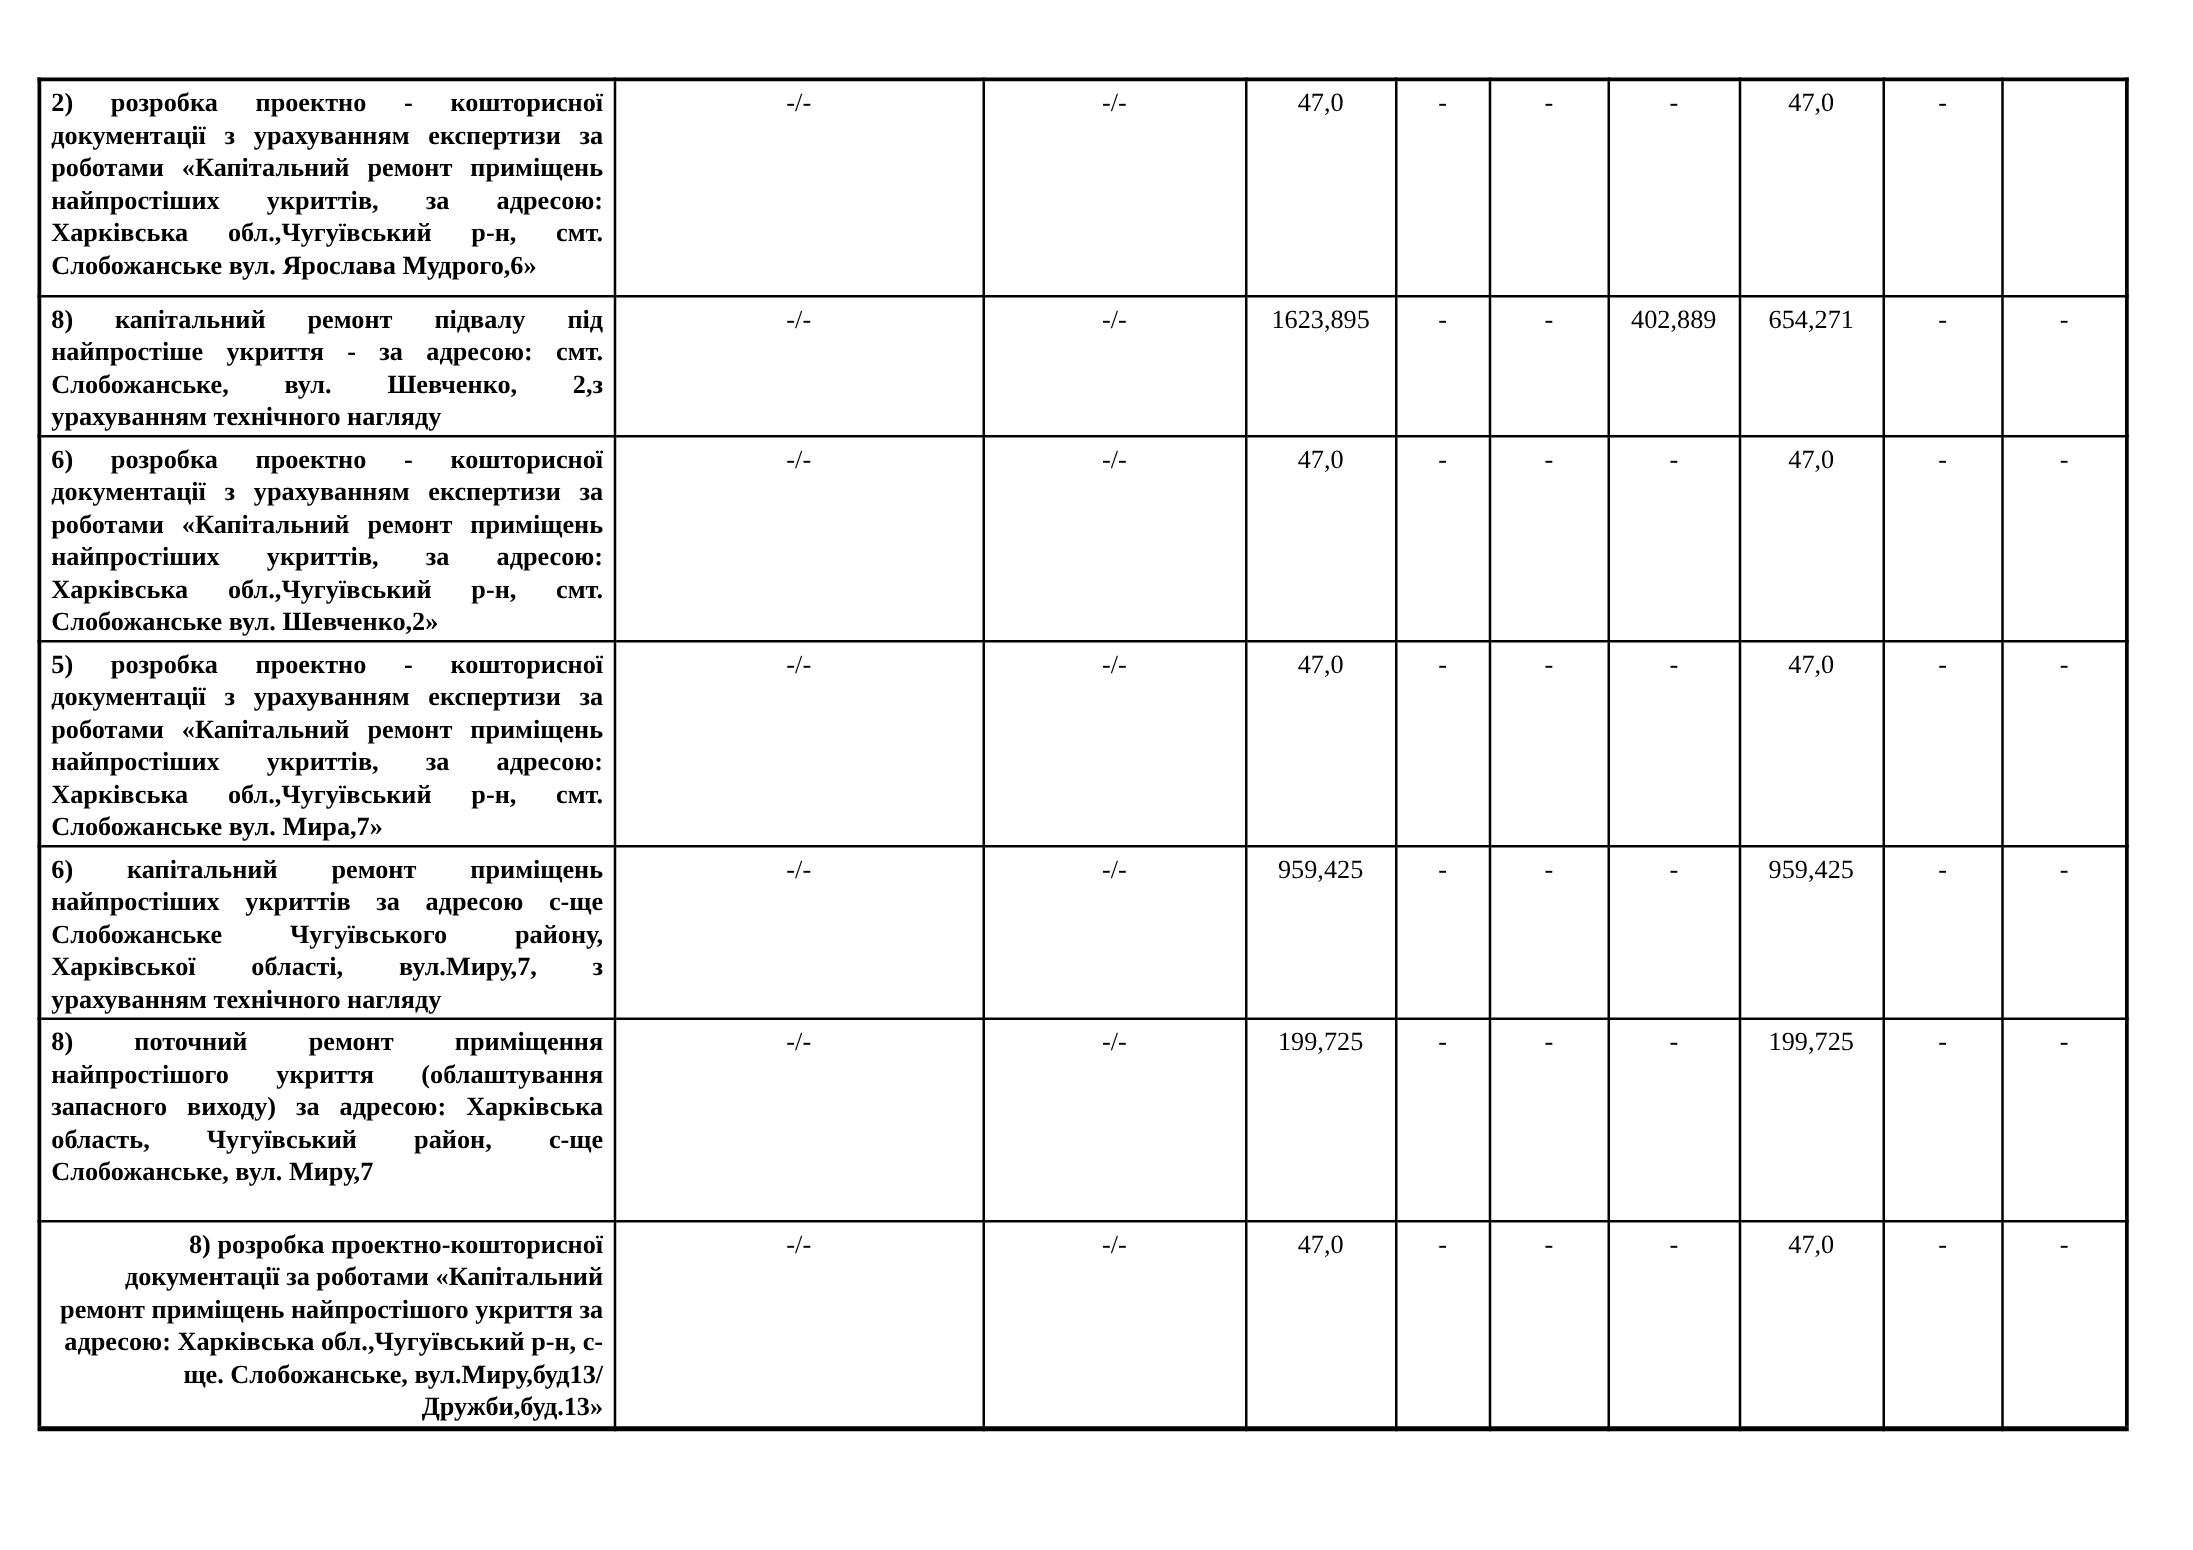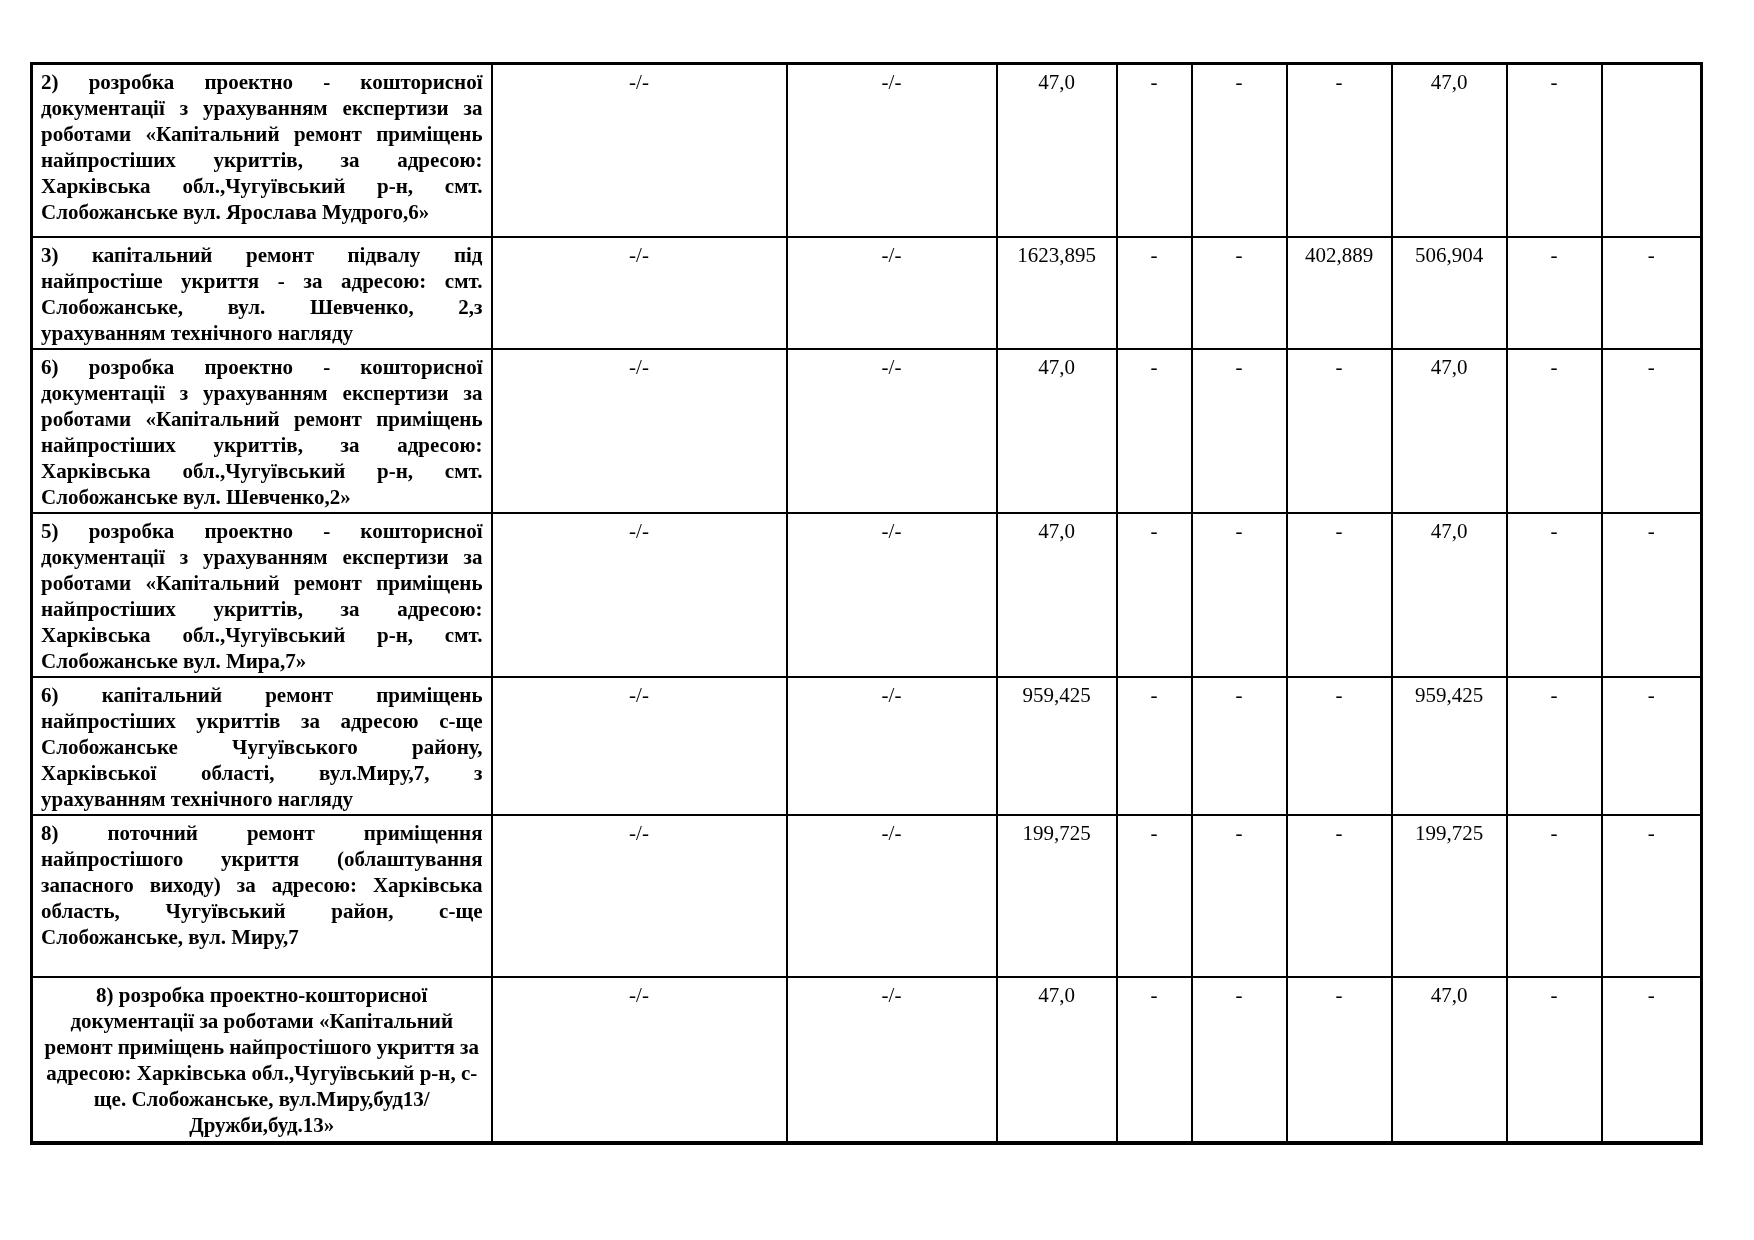--- a/index.html
+++ b/index.html
@@ -36,21 +36,21 @@
     padding: 4px 8px 2px 8px;
     overflow: hidden;
   }
   td.desc {
     font-size: 21px;
     line-height: 26px;
     font-weight: bold;
     text-align: justify;
   }
   td.desc.left {
-    text-align: center;
+    text-align: right;
   }
   td.val {
     font-size: 21px;
     line-height: 26px;
     font-weight: normal;
     text-align: center;
     padding-top: 6px;
   }
 </style>
 </head>
@@ -77,28 +77,28 @@
         <td class="val">-/-</td>
         <td class="val">47,0</td>
         <td class="val">-</td>
         <td class="val">-</td>
         <td class="val">-</td>
         <td class="val">47,0</td>
         <td class="val">-</td>
         <td class="val"></td>
       </tr>
       <tr style="height:107px">
-        <td class="desc">3) капітальний ремонт підвалу під найпростіше укриття - за адресою: смт. Слобожанське, вул. Шевченко, 2,з урахуванням технічного нагляду</td>
+        <td class="desc">8) капітальний ремонт підвалу під найпростіше укриття - за адресою: смт. Слобожанське, вул. Шевченко, 2,з урахуванням технічного нагляду</td>
         <td class="val">-/-</td>
         <td class="val">-/-</td>
         <td class="val">1623,895</td>
         <td class="val">-</td>
         <td class="val">-</td>
         <td class="val">402,889</td>
-        <td class="val">506,904</td>
+        <td class="val">654,271</td>
         <td class="val">-</td>
         <td class="val">-</td>
       </tr>
       <tr style="height:163px">
         <td class="desc">6) розробка проектно - кошторисної документації з урахуванням експертизи за роботами «Капітальний ремонт приміщень найпростіших укриттів, за адресою: Харківська обл.,Чугуївський р-н, смт. Слобожанське вул. Шевченко,2»</td>
         <td class="val">-/-</td>
         <td class="val">-/-</td>
         <td class="val">47,0</td>
         <td class="val">-</td>
         <td class="val">-</td>

